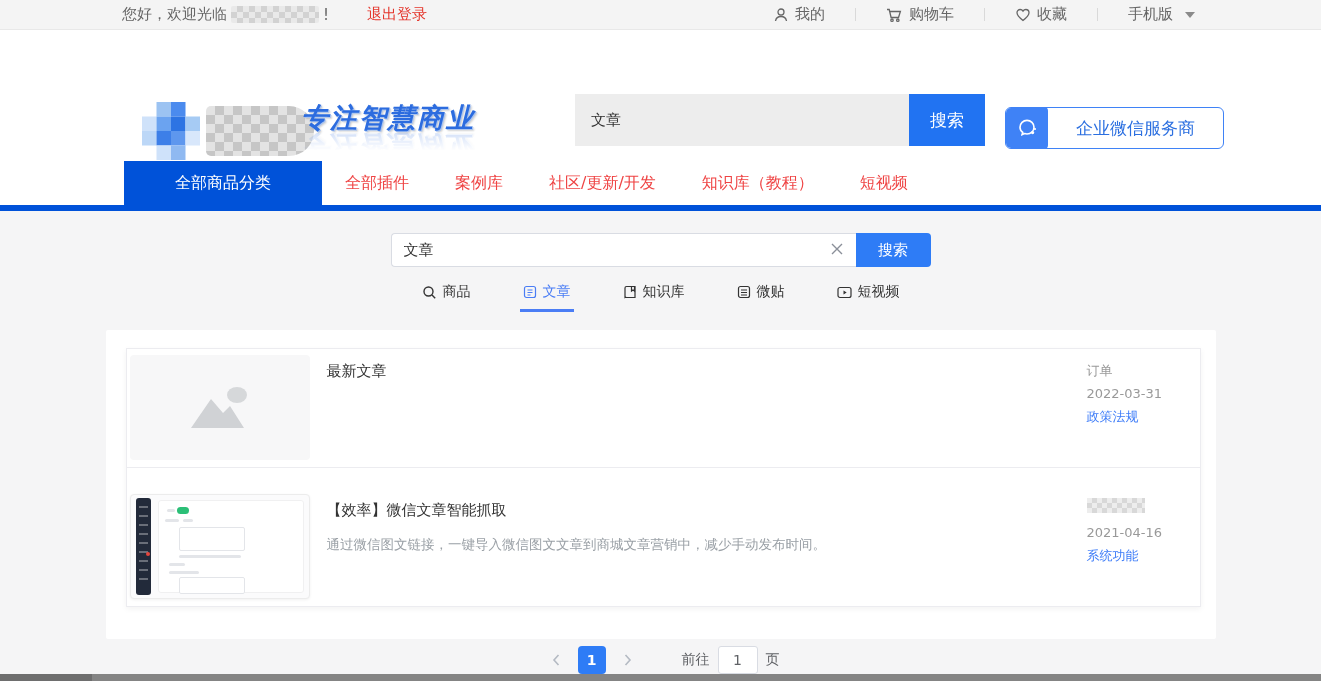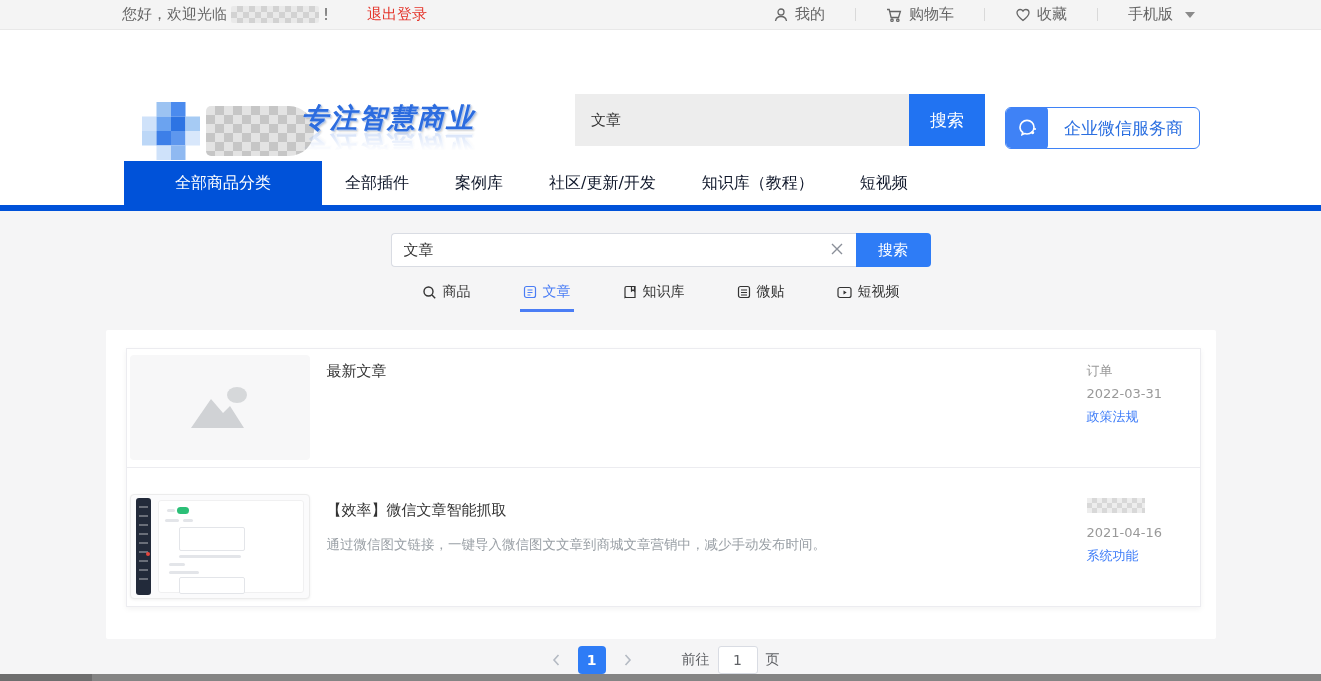--- a/index.html
+++ b/index.html
@@ -31,25 +31,25 @@
   .slogan { display:block; font-size:27px; font-weight:bold; font-style:italic; letter-spacing:2px; color:#2c6cdf;
             text-shadow:1px 1px 0 #aac4ef, 2px 2px 2px rgba(0,0,0,.18); }
   .slogan-reflect { display:block; transform:scaleY(-1); opacity:.22; margin-top:2px;
             -webkit-mask-image:linear-gradient(to bottom, transparent 35%, rgba(0,0,0,.9));
             mask-image:linear-gradient(to bottom, transparent 35%, rgba(0,0,0,.9)); }
   .h-search { position:absolute; left:575px; top:64px; display:flex; height:52px; }
   .h-search input { width:334px; height:52px; border:none; outline:none; background:#ededed; padding:0 16px; font-size:15px; color:#333; font-family:inherit; }
   .h-search button { width:76px; height:52px; border:none; background:#2173f2; color:#fff; font-size:17px; cursor:pointer; font-family:inherit; }
   .wecom { position:absolute; left:1005px; top:77px; height:42px; display:flex; align-items:center; border:1px solid #3f82f6; border-radius:6px; background:#fff; cursor:pointer; overflow:hidden; }
   .wecom-ic { width:42px; height:42px; background:#3f82f6; display:flex; align-items:center; justify-content:center; border-radius:4px; }
-  .wecom-label { color:#2b6fe0; font-size:17px; padding:0 16px; white-space:nowrap; }
+  .wecom-label { color:#2b6fe0; font-size:17px; padding:0 28px; white-space:nowrap; }
 
   
   .nav { height:44px; background:#fff; display:flex; align-items:stretch; padding-left:124px; }
-  .nav-item { font-size:16px; color:#0f172a; line-height:44px; padding:0 23px; cursor:pointer; white-space:nowrap; }
+  .nav-item { font-size:16px; color:#ef4444; line-height:44px; padding:0 23px; cursor:pointer; white-space:nowrap; }
   .nav-item.active { background:#0052d9; color:#fff; width:198px; text-align:center; padding:0; }
   .blue-line { height:6px; background:#0052d9; }
 
   
   .section { height:463px; background:#f5f5f6; overflow:hidden; }
 
   .search-row { width:540px; margin:22px auto 0; display:flex; height:34px; }
   .s-input-wrap { position:relative; flex:1; }
   .s-input-wrap input { width:100%; height:34px; border:1px solid #d9dce3; border-right:none; border-radius:4px 0 0 4px; padding:0 36px 0 12px; font-size:15px; color:#333; outline:none; background:#fff; font-family:inherit; }
   .clear-btn { position:absolute; right:12px; top:9px; cursor:pointer; line-height:0; }

